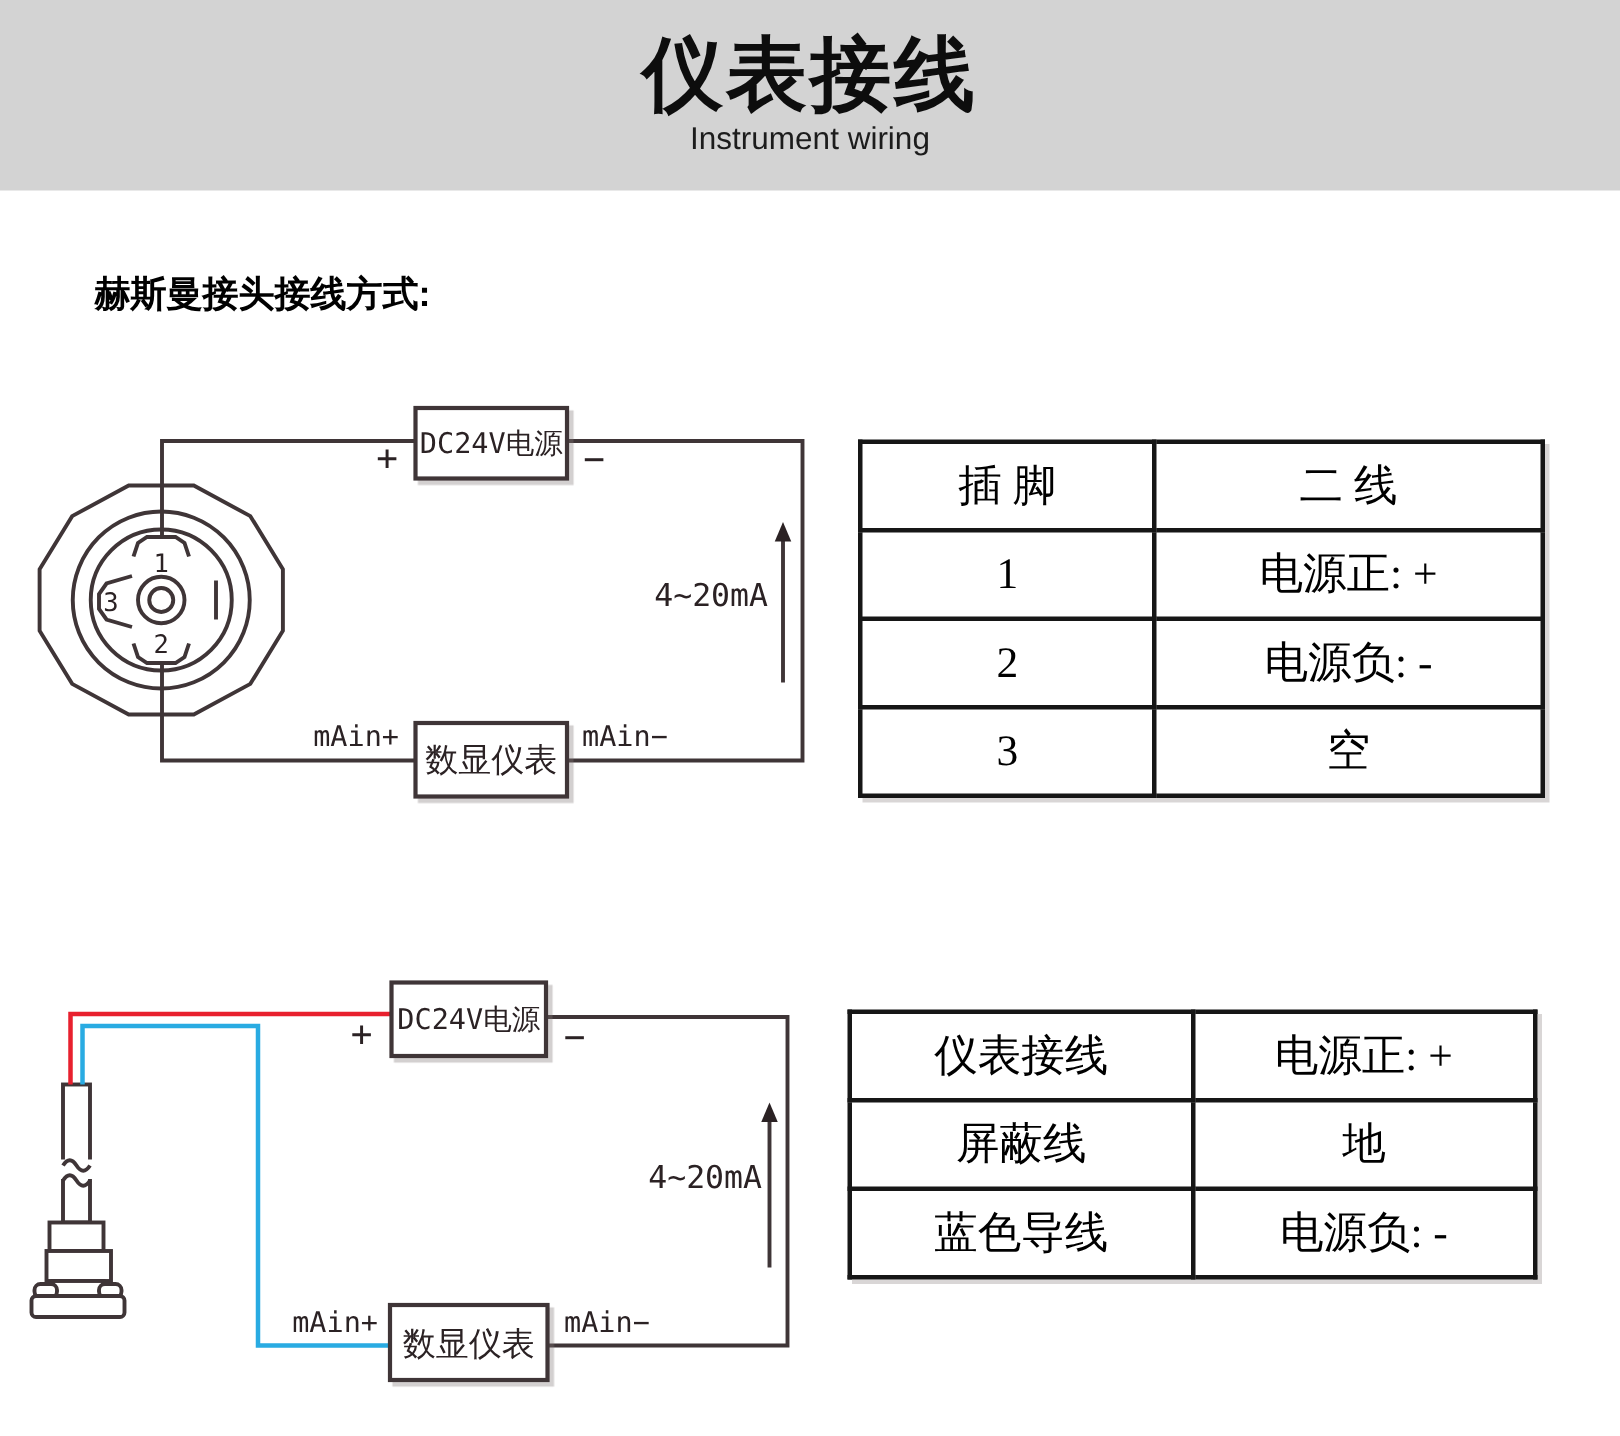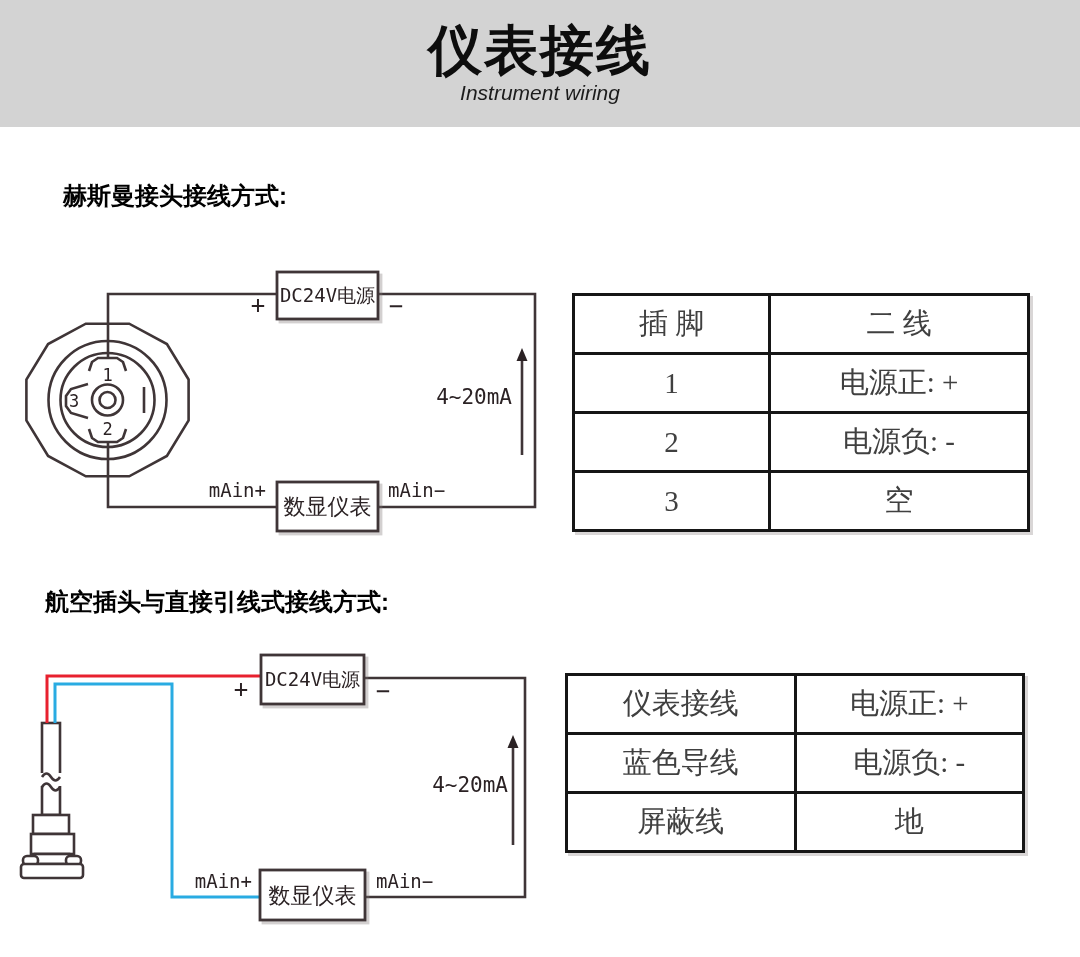--- a/index.html
+++ b/index.html
@@ -2,21 +2,21 @@
 <html><head>
 <meta charset="utf-8">
 <style>
   html,body{margin:0;padding:0;background:#ffffff;}
   #page{position:relative;width:1080px;height:957px;background:#ffffff;overflow:hidden;
         font-family:"Liberation Sans","DejaVu Sans",sans-serif;color:#111;}
   
   #band{position:absolute;left:0;top:0;width:1080px;height:127px;background:#d3d3d3;
         display:flex;flex-direction:column;align-items:center;justify-content:center;}
   #band .title{font-size:54px;font-weight:bold;color:#0d0d0d;letter-spacing:2px;line-height:1.05;}
-  #band .subtitle{font-size:21px;color:#1c1c1c;margin-top:2px;font-style:italic;}
+  #band .subtitle{font-size:21px;color:#1c1c1c;margin-top:2px;}
   
   .sec-heading{position:absolute;font-size:24px;font-weight:bold;color:#000;white-space:nowrap;}
   #h1{left:63px;top:180px;}
   #h2{left:45px;top:586px;}
   
   svg{position:absolute;left:0;overflow:visible;}
   #svg1{top:260px;}
   #svg2{top:640px;}
   .wire{stroke:#3f3537;stroke-width:2.6;fill:none;}
   .shape{stroke:#3f3537;stroke-width:2.6;fill:#ffffff;}
@@ -24,21 +24,21 @@
   .box{stroke:#3f3537;stroke-width:2.8;fill:#ffffff;filter:drop-shadow(3px 3px 0 rgba(130,120,120,0.35));}
   .dtext{font-family:"DejaVu Sans Mono","Liberation Mono",monospace;fill:#2b2224;}
   .boxtext{font-size:19px;}
   .boxtext2{font-size:22px;}
   .sign{font-size:24px;}
   .pinlbl{font-size:17px;}
   .cur{font-size:21px;}
   .arrowhead{fill:#2b2224;stroke:none;}
   
   .wiretable{position:absolute;border-collapse:collapse;table-layout:fixed;
-             font-family:"Liberation Serif","DejaVu Serif",serif;color:#404040;
+             font-family:"Liberation Serif","DejaVu Serif",serif;color:#000000;
              background:#fff;box-shadow:3px 3px 0 rgba(130,120,120,0.3);padding-left:24px;}
   .wiretable td{border:3px solid #161616;text-align:center;vertical-align:middle;
                 font-size:29px;height:56px;padding:0;}
   #table1{left:572px;top:293px;width:458px;}
   #table2{left:565px;top:673px;width:460px;}
   .col1{width:43%;}
   .col2{width:57%;margin-top:34px;}
 </style>
 </head>
 <body>
@@ -102,21 +102,20 @@
       <td>2</td>
       <td>电源负: -</td>
     </tr>
     <tr>
       <td>3</td>
       <td>空</td>
     </tr>
   </tbody>
     </table>
 
-  <div id="h2" class="sec-heading">航空插头与直接引线式接线方式:</div>
 
   <svg id="svg2" width="560" height="300" viewBox="0 640 560 300">
 
     <g>
       <rect class="shape" x="42" y="723" width="18" height="92"></rect>
       <rect x="39" y="773" width="24" height="13" fill="#ffffff" stroke="none"></rect>
       <path class="shape-t" d="M42,777 q4.5,-7 9,0 t9,0" stroke-width="2.2"></path>
       <path class="shape-t" d="M42,787 q4.5,-7 9,0 t9,0" stroke-width="2.2"></path>
       <rect class="shape" x="33" y="815" width="36" height="19"></rect>
       <rect class="shape" x="31" y="834" width="43" height="20"></rect>
@@ -146,23 +145,23 @@
     <text class="dtext cur" x="508" y="792" text-anchor="end">4~20mA</text>
   </svg>
 
   <table id="table2" class="wiretable">
     <tbody>
     <tr>
       <td>仪表接线</td>
       <td>电源正: +</td>
     </tr>
     <tr>
+      <td>屏蔽线</td>
+      <td>地</td>
+    </tr>
+    <tr>
       <td>蓝色导线</td>
       <td>电源负: -</td>
-    </tr>
-    <tr>
-      <td>屏蔽线</td>
-      <td>地</td>
     </tr>
   </tbody>
     </table>
 
 </div>
 
 </body></html>

